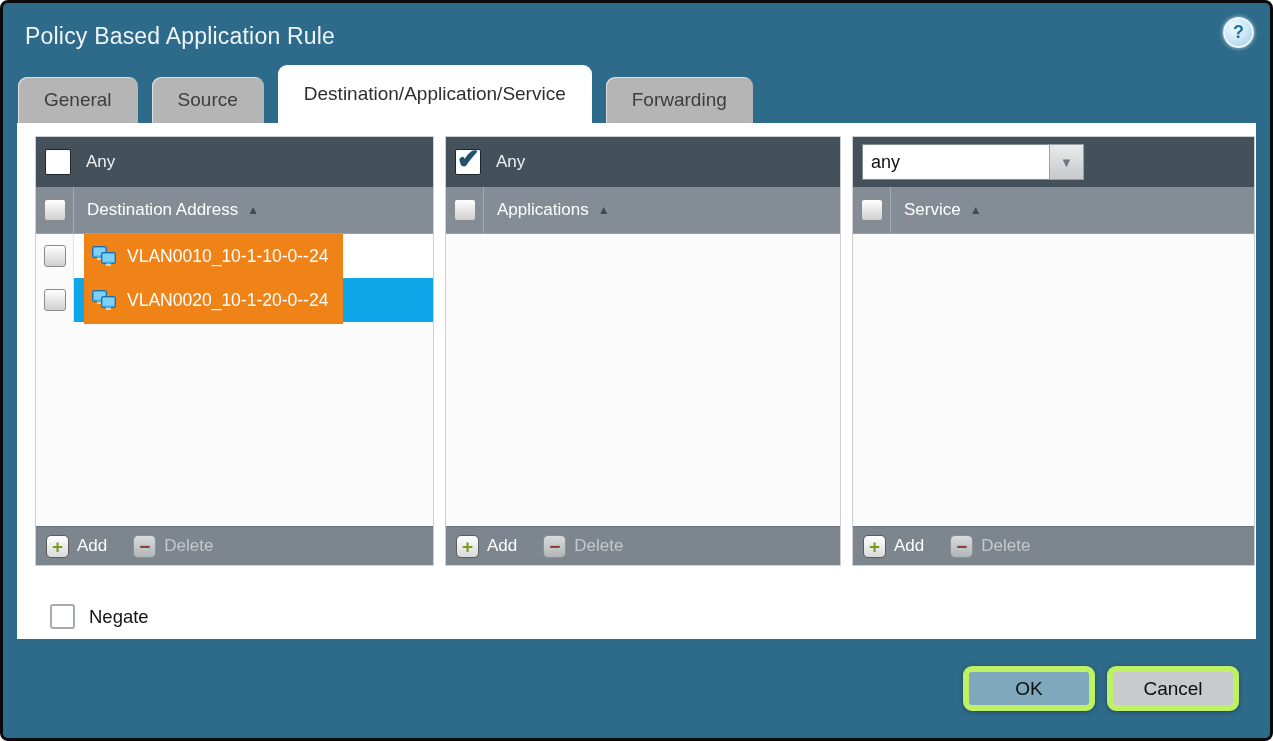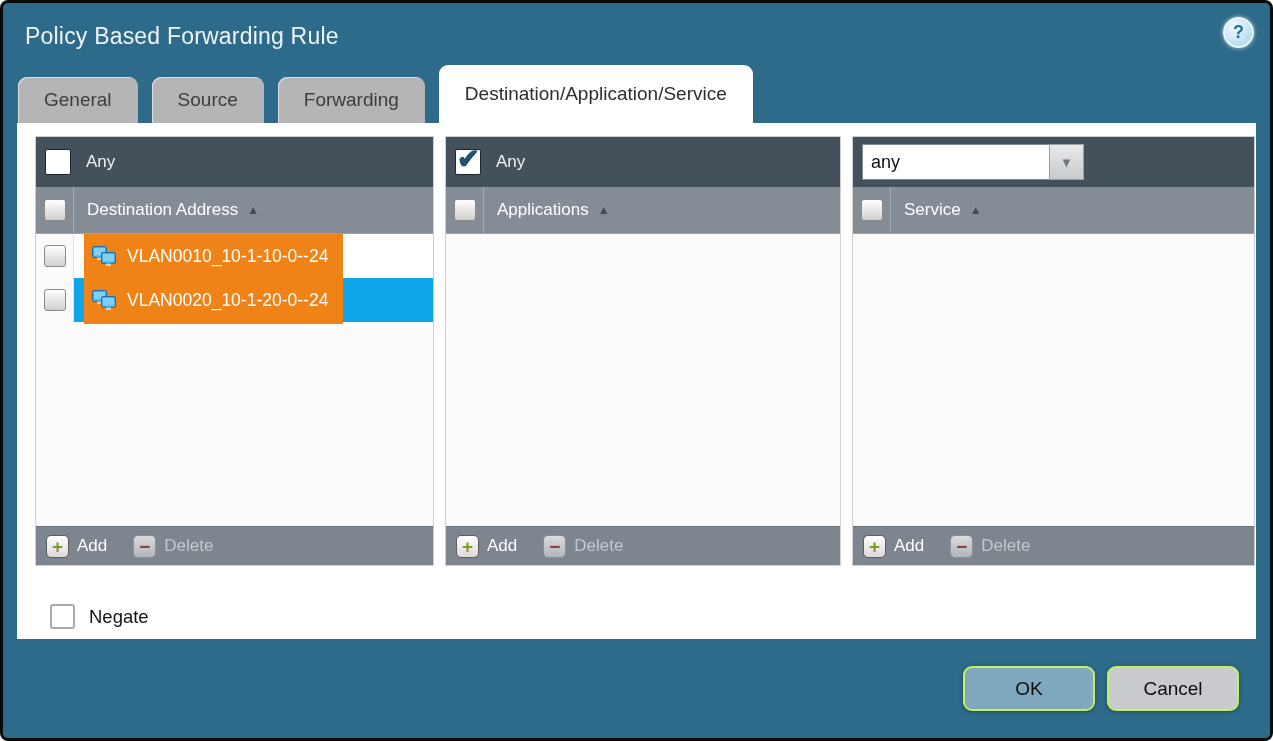--- a/index.html
+++ b/index.html
@@ -217,49 +217,49 @@
 
   
   .footer {
     position: absolute; left: 0; right: 0; bottom: 0; height: 99px;
     background: #2e6b8a;
     display: flex; align-items: center; justify-content: flex-end;
     padding-right: 31px; gap: 12px;
   }
   .btn {
     width: 132px; height: 45px;
-    border: 2px solid #bef264;
+    border: 6px solid #bef264;
     border-radius: 9px;
     font-family: "Liberation Sans", sans-serif;
     font-size: 19px; color: #0e0e0e;
     cursor: pointer;
     box-shadow: 0 1px 4px rgba(0,0,0,.35);
   }
   .btn-ok { background: #7fa8bc; }
   .btn-cancel { background: #c9cacd; }
 
   .net-icon { flex: 0 0 auto; }
 </style>
 </head>
 <body>
 
 <div class="dialog">
 
   <div class="titlebar">
-    <div class="title">Policy Based Forwarding Rule</div>
+    <div class="title">Policy Based Application Rule</div>
     <div class="help-icon">
       <span>?</span>
     </div>
   </div>
 
   <div class="tabs">
     <div class="tab">General</div>
     <div class="tab">Source</div>
+    <div class="tab active">Destination/Application/Service</div>
     <div class="tab">Forwarding</div>
-    <div class="tab active">Destination/Application/Service</div>
   </div>
 
   <div class="content">
     <div class="columns">
 
       <div class="col col-dest">
         <div class="col-top">
           <span class="cb-big"></span>
           <span class="any-label">Any</span>
         </div>

